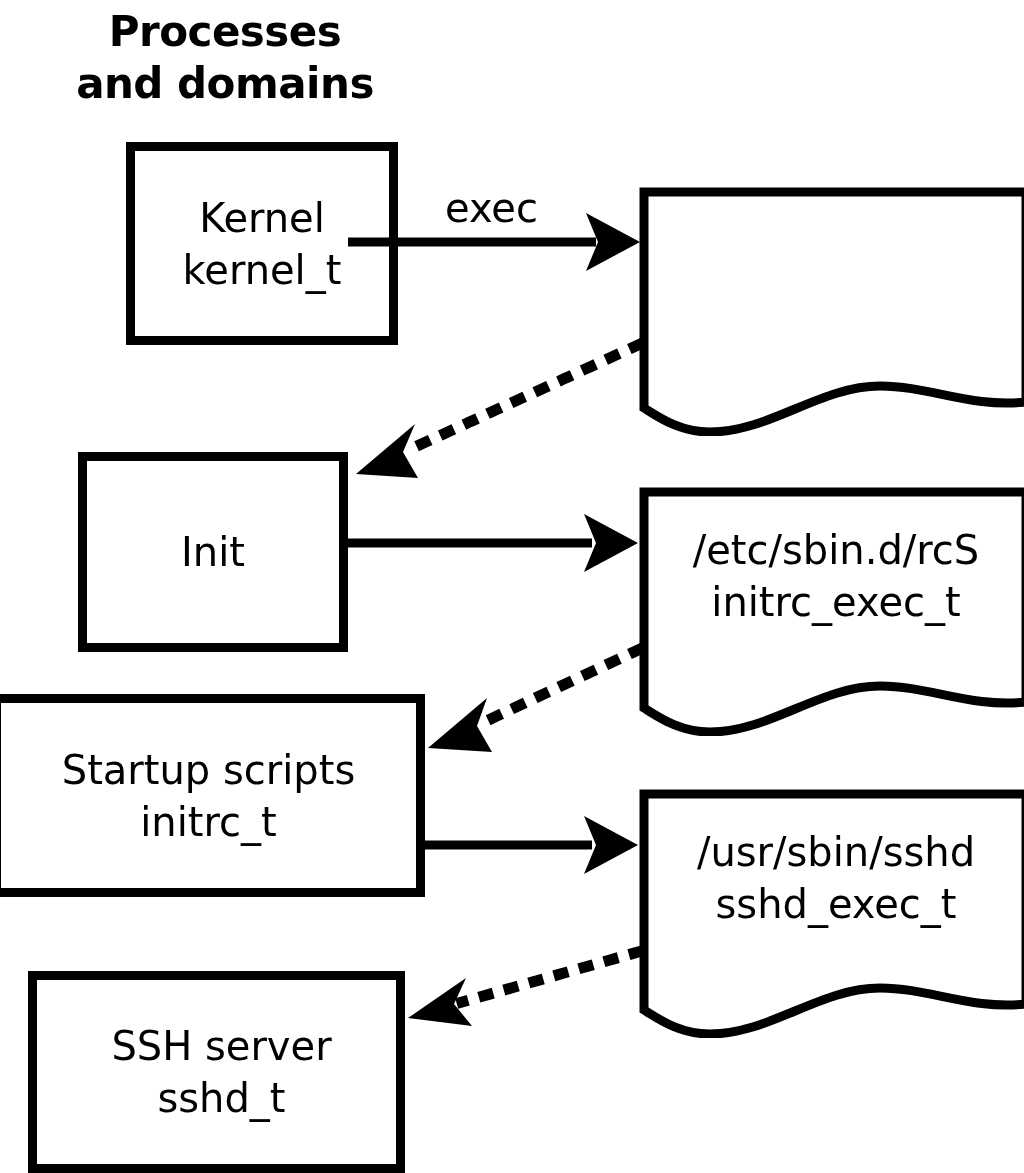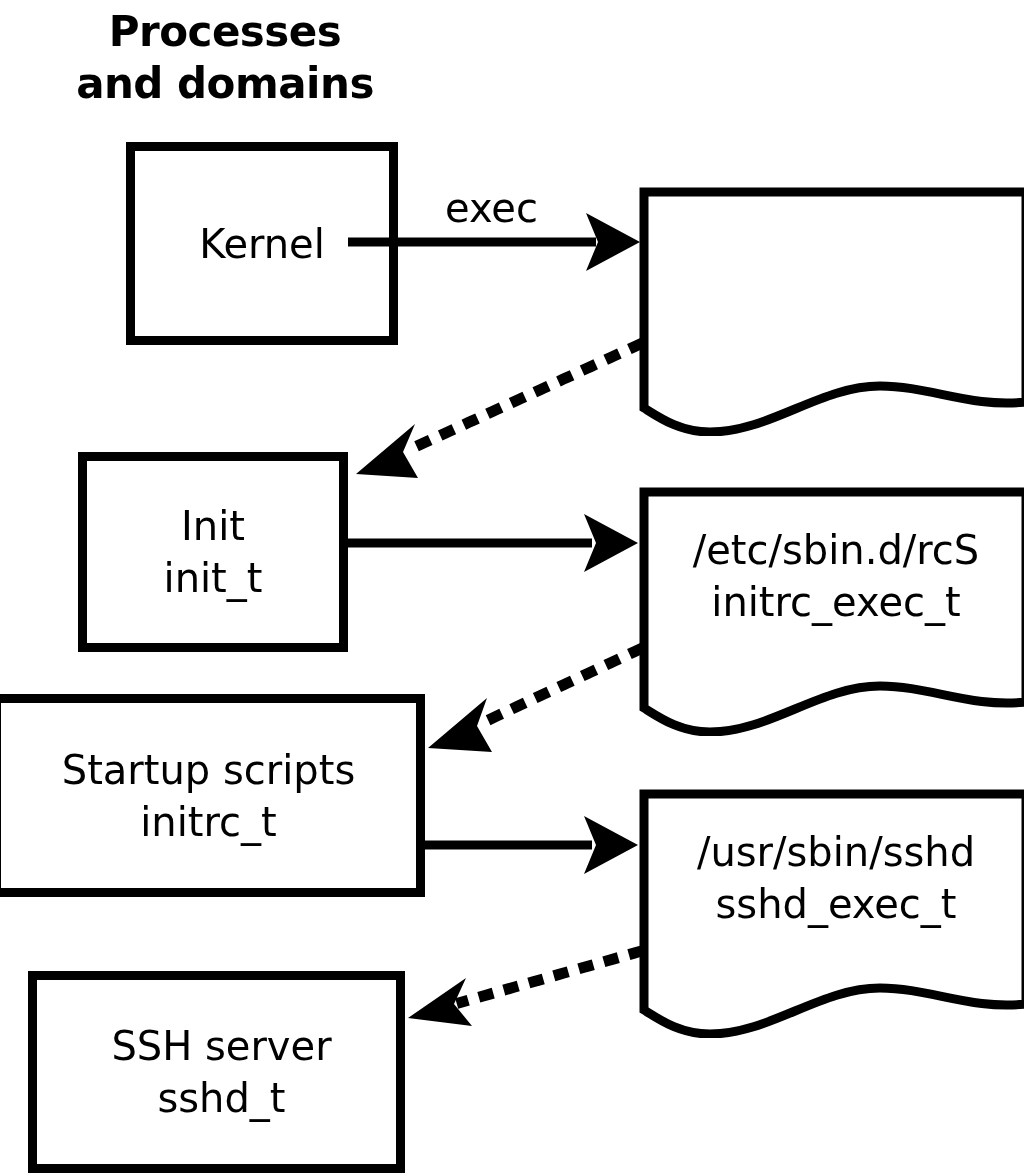--- a/index.html
+++ b/index.html
@@ -74,25 +74,25 @@
 </head>
 <body>
 
 <div id="canvas">
 
   <div class="col-header" id="header-left">Processes
 and domains</div>
 
   <div class="proc-box" style="left:78px; top:142px; width:272px; height:203px;margin-left:48px;">
     <span class="l1">Kernel</span>
+    <span class="l2">kernel_t</span>
   </div>
 
   <div class="proc-box" style="left:78px; top:419px; width:270px; height:200px;margin-top:33px;">
     <span class="l1">Init</span>
-    <span class="l2">init_t</span>
   </div>
 
   <div class="proc-box" style="left:-8px; top:694px; width:433px; height:203px;">
     <span class="l1">Startup scripts</span>
     <span class="l2">initrc_t</span>
   </div>
 
   <div class="proc-box" style="left:28px; top:971px; width:377px; height:202px;padding-left:10px;">
     <span class="l1">SSH server</span>
     <span class="l2">sshd_t</span>

